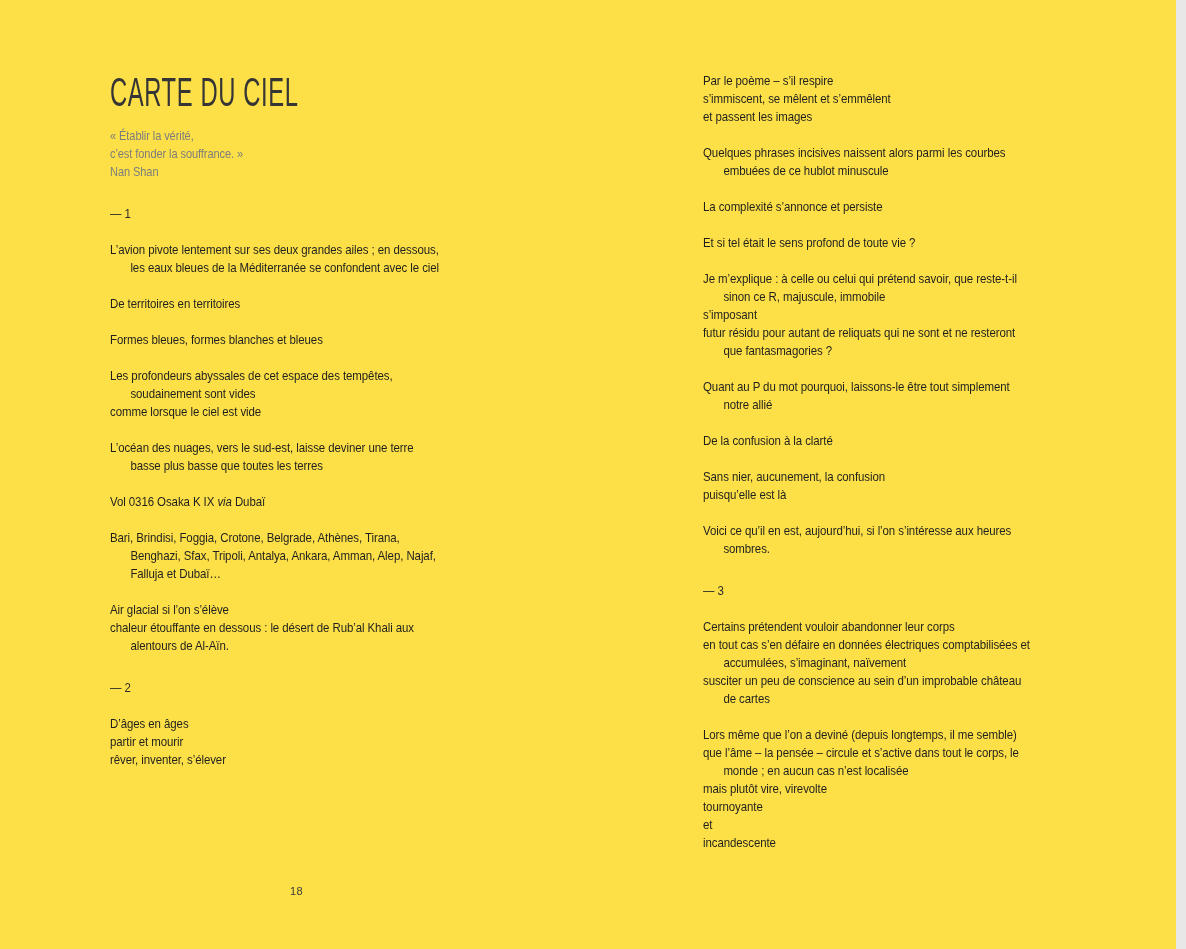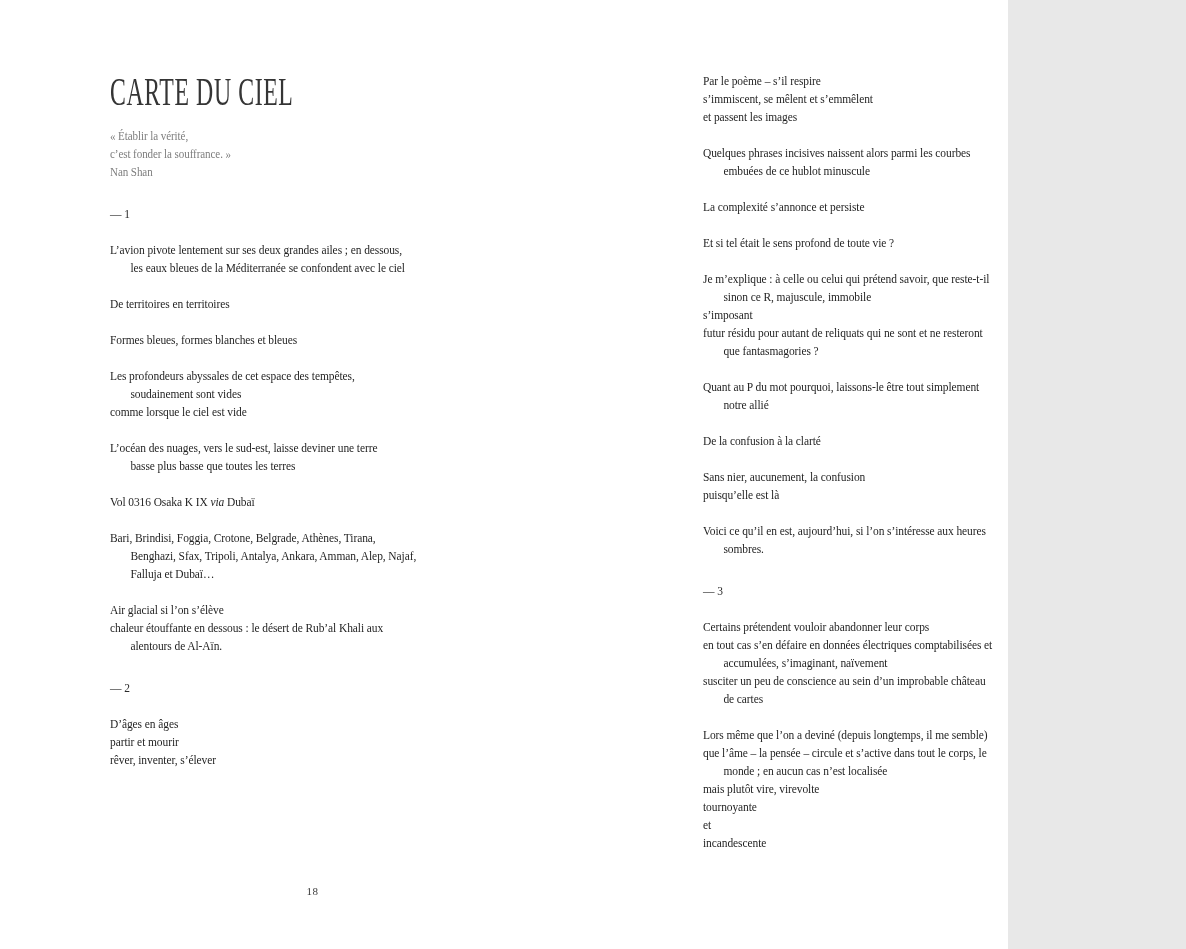--- a/index.html
+++ b/index.html
@@ -1,22 +1,22 @@
 <!DOCTYPE html>
 <html><head>
 <meta charset="utf-8">
 <style>
   * { box-sizing: border-box; }
   html, body { margin: 0; padding: 0; background: #e8e8e8; }
   .spread {
     position: relative;
-    width: 1008px;
+    width: 1176px;
     height: 949px;
-    background: #ffffff;
-    font-family: Liberation Serif, serif;
+    background: #fde047;
+    font-family: Liberation Sans, sans-serif;
     color: #1f1f1f;
     overflow: hidden;
   }
   .page-content {
     position: absolute;
     top: 72px;
     width: 540px;
     transform: scaleX(0.85);
     transform-origin: 0 0;
     font-size: 13.5px;
@@ -52,21 +52,21 @@
   .em { font-style: italic; }
   .page-number {
     position: absolute;
     bottom: 52px;
     width: 593px;
     text-align: center;
     font-size: 11px;
     color: #3a3a3a;
     letter-spacing: 0.5px;
   }
-  .page-number.left  { left: 16px; }
+  .page-number.left  { left: 0; }
   .page-number.right { left: 593px; }
 </style>
 </head>
 <body>
 
 <div class="spread">
 
   <div class="page-content left">
     <h1 class="poem-title">CARTE DU CIEL</h1>
     <div class="epigraph">

